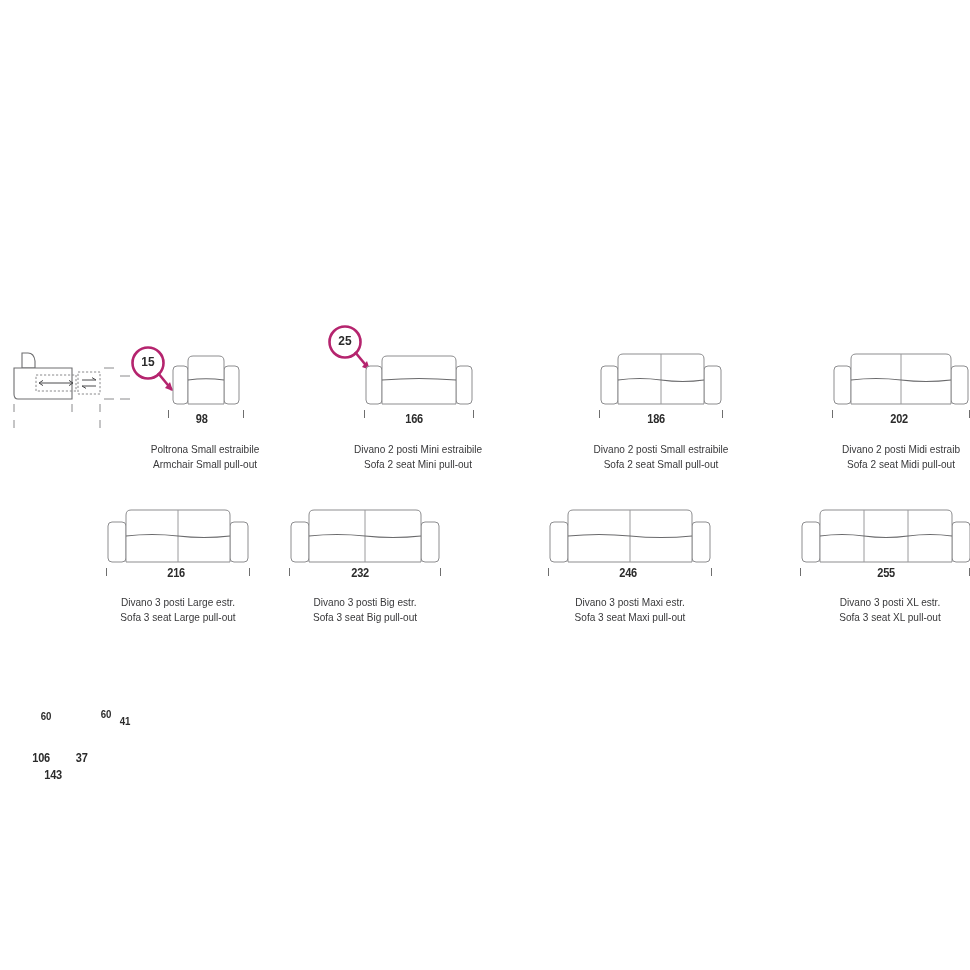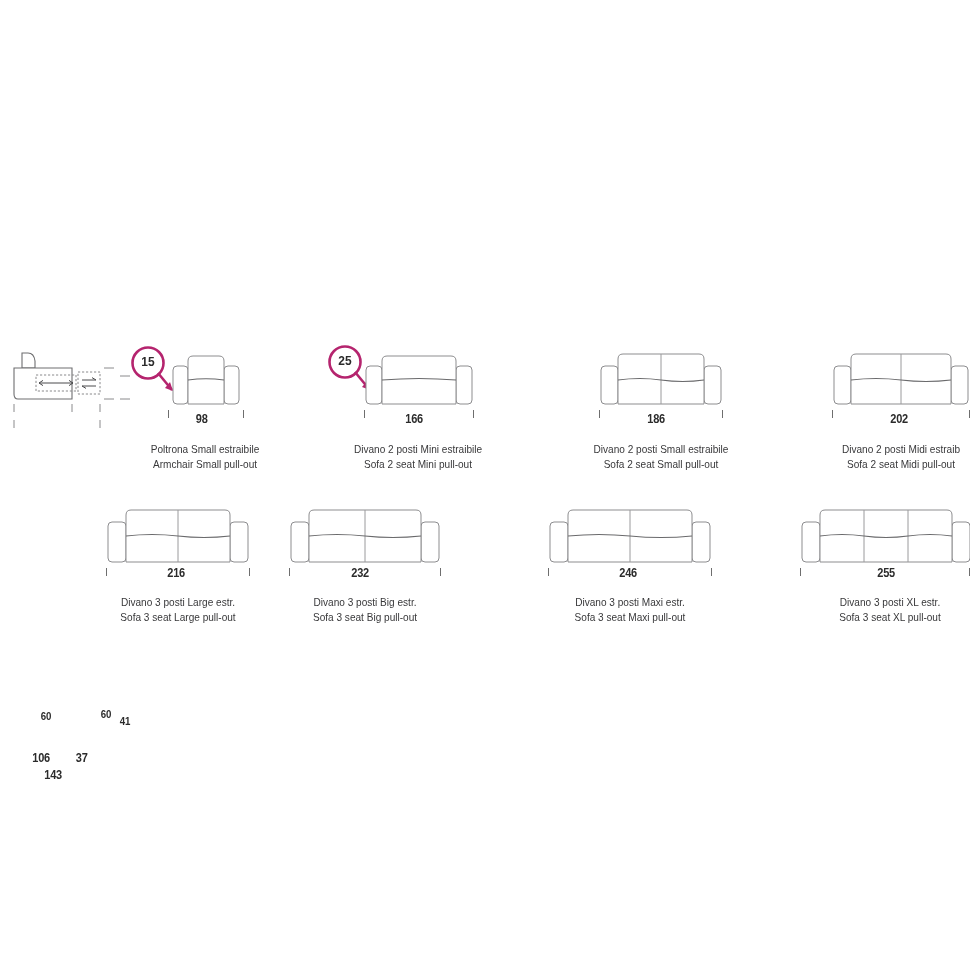--- a/index.html
+++ b/index.html
@@ -141,21 +141,21 @@
 
   <div class="callout" style="left:131px;top:346px;">
     <svg width="52" height="60" viewBox="0 0 52 60" aria-hidden="true">
       <circle cx="17" cy="17" r="15.5" fill="#ffffff" stroke="#b5246e" stroke-width="2.6"></circle>
       <path d="M27,27 L41,44" stroke="#b5246e" stroke-width="2.6" fill="none"></path>
       <path d="M42,45 L34,42 L39,36 Z" fill="#b5246e"></path>
     </svg>
     <span class="num">15</span>
   </div>
 
-  <div class="callout" style="left:328px;top:345px;">
+  <div class="callout" style="left:328px;top:325px;">
     <svg width="52" height="60" viewBox="0 0 52 60" aria-hidden="true">
       <circle cx="17" cy="17" r="15.5" fill="#ffffff" stroke="#b5246e" stroke-width="2.6"></circle>
       <path d="M27,27 L41,44" stroke="#b5246e" stroke-width="2.6" fill="none"></path>
       <path d="M42,45 L34,42 L39,36 Z" fill="#b5246e"></path>
     </svg>
     <span class="num">25</span>
   </div>
 
   <svg class="furn" style="left:168px;top:352px;" width="76" height="56" viewBox="0 0 76 56">
     <path d="M5,18 Q5,14 9,14 L16,14 Q20,14 20,18 L20,48 Q20,52 16,52 L9,52 Q5,52 5,48 Z"></path>

